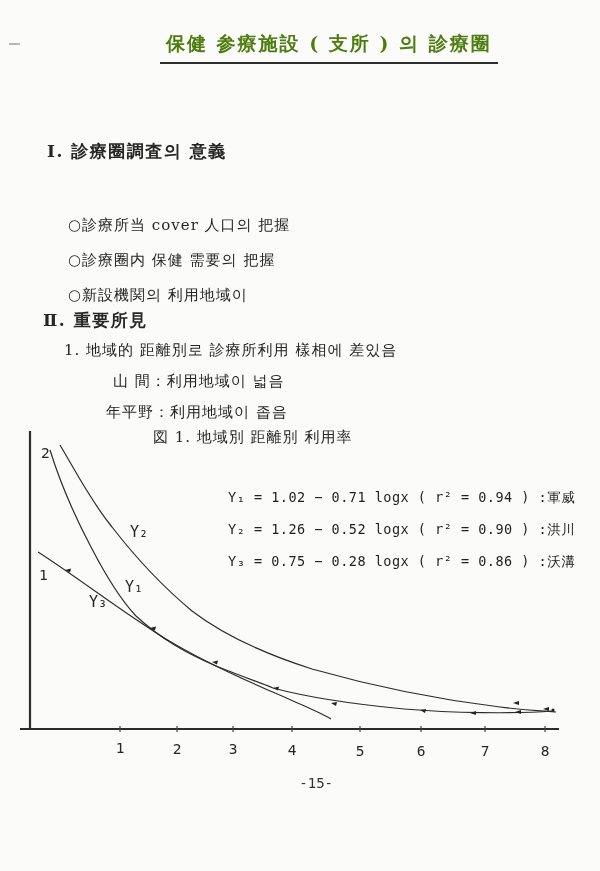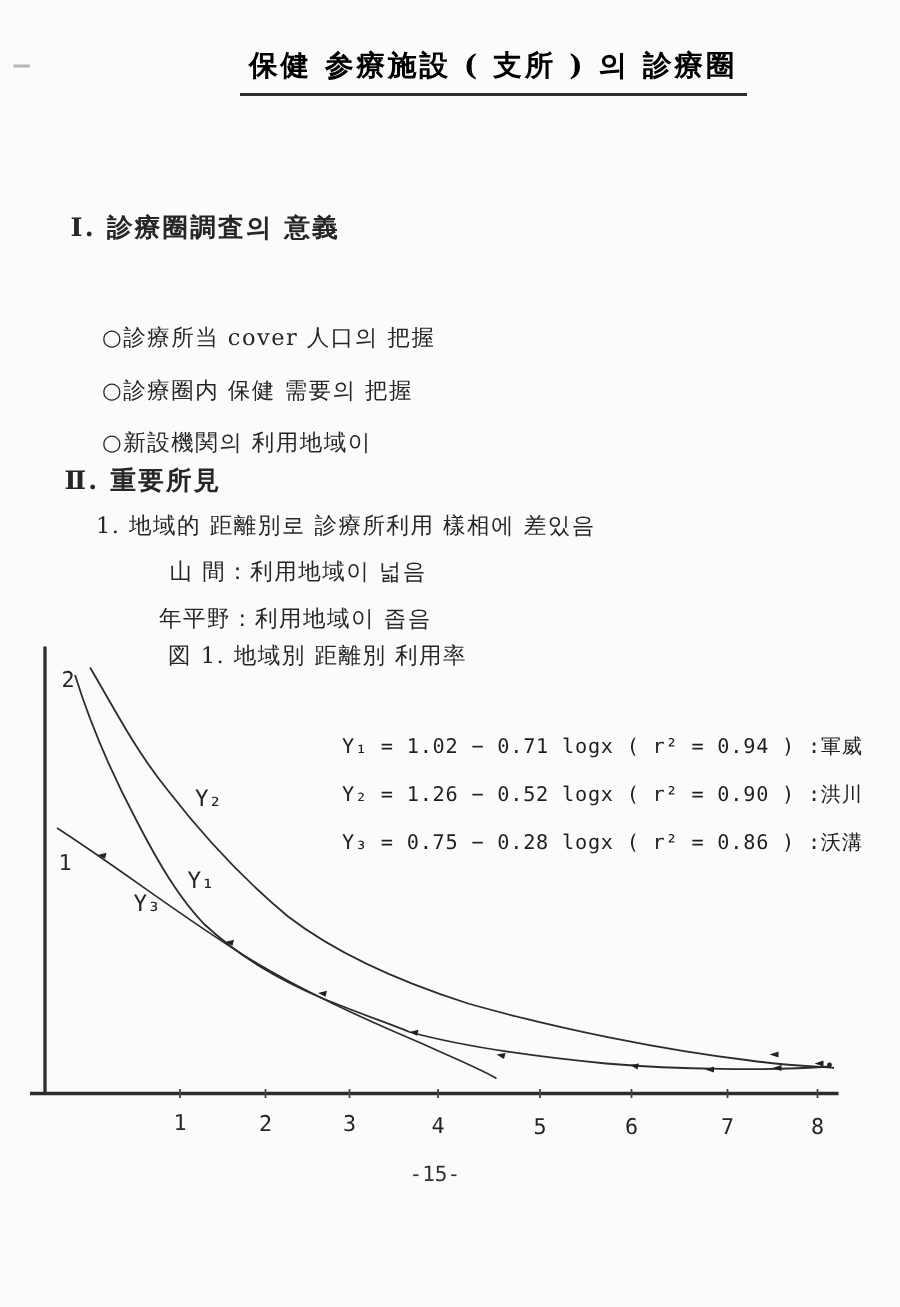--- a/index.html
+++ b/index.html
@@ -10,37 +10,37 @@
     color:#262626;
     position:relative;
     overflow:hidden;
   }
   .page{position:absolute;inset:0;width:600px;height:871px;}
   .abs{position:absolute;white-space:nowrap;}
   .title{
     font-size:19px;
     letter-spacing:2px;
     font-weight:bold;
-    color:#000000;
+    color:#4d7c0f;
     border-bottom:2px solid #2e2e2e;
     padding:0 6px 5px 6px;
   }
   .h1{font-size:17px;letter-spacing:1.5px;font-weight:bold;}
   .bullet{font-size:15px;letter-spacing:1px;}
   .sub{font-size:15px;letter-spacing:1px;}
-  .caption{font-size:15px;letter-spacing:1px;}
+  .caption{font-size:15px;letter-spacing:1px;margin-left:41px;}
   .equation{
     font-family:"DejaVu Sans Mono","Liberation Mono",monospace;
     font-size:13.5px;
     letter-spacing:0.5px;
     color:#1f1f1f;
   }
   .pageno{
     font-family:"DejaVu Sans Mono","Liberation Mono",monospace;
-    font-size:14px;color:#333;text-align:left;width:60px;
+    font-size:14px;color:#333;text-align:right;width:60px;
   }
   .corner-dash{background:#9a9a9a;width:11px;height:2px;opacity:.7;}
   svg text{
     font-family:"DejaVu Sans Mono","Liberation Mono",monospace;
     fill:#262626;
   }
   .ticklabel{font-size:14.5px;}
   .curvelabel{font-size:15px;}
 </style>
 </head>

